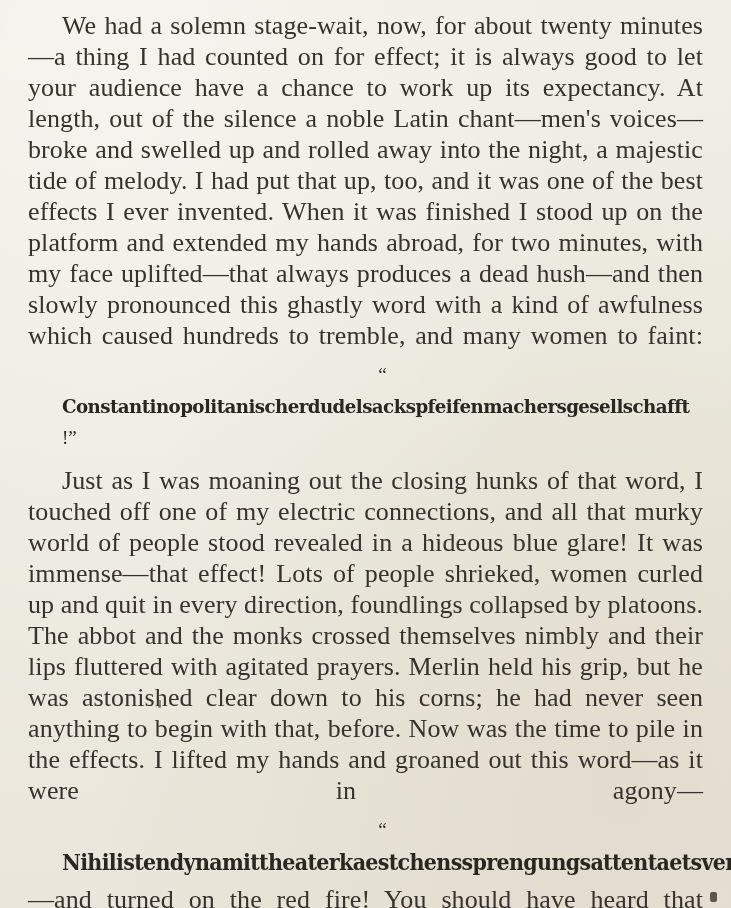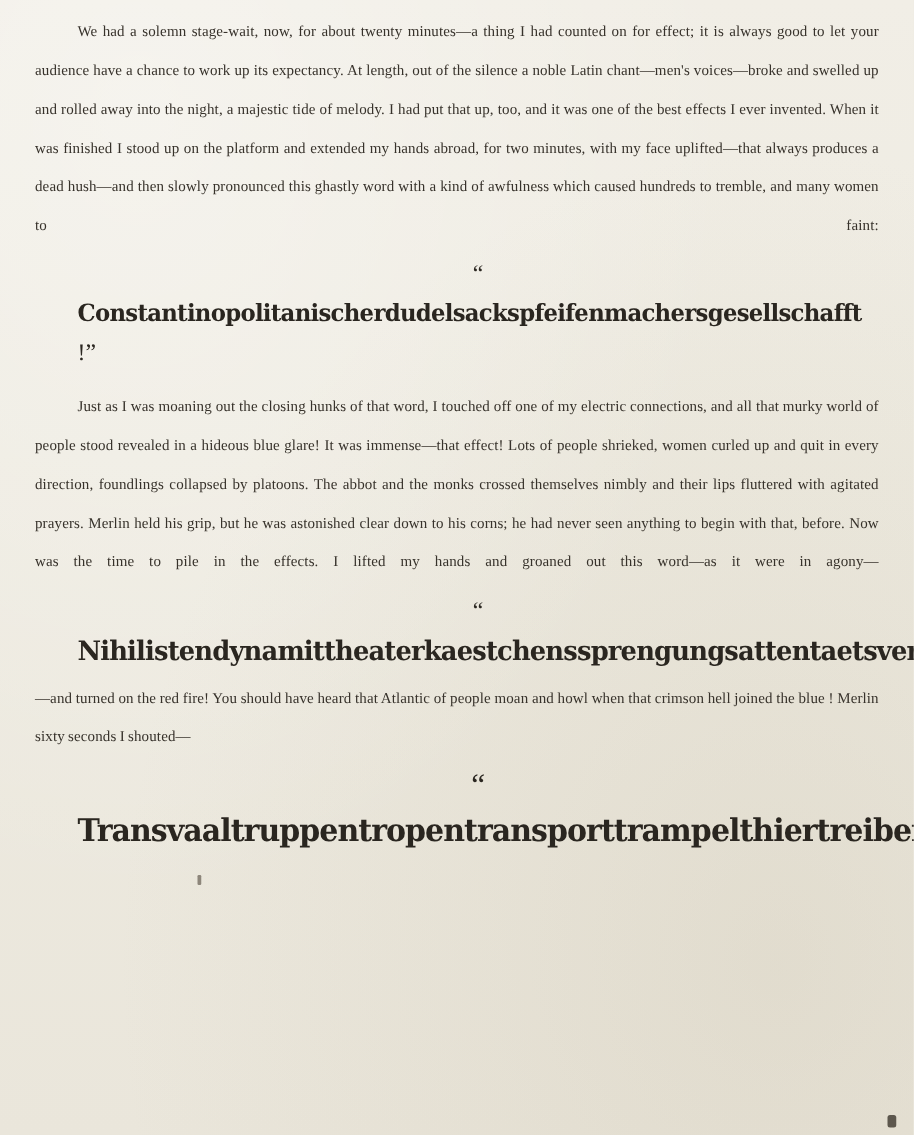--- a/index.html
+++ b/index.html
@@ -21,21 +21,21 @@
     inset: 0;
     padding: 10px 28px 0 28px;
     box-sizing: border-box;
     background:
       radial-gradient(ellipse at 15% 10%, rgba(255,255,255,0.35), rgba(255,255,255,0) 55%),
       radial-gradient(ellipse at 85% 85%, rgba(190,180,155,0.22), rgba(255,255,255,0) 60%),
       linear-gradient(180deg, #f1eee6 0%, #eeebe1 40%, #eae6db 100%);
   }
   p {
     margin: 0 0 0 0;
-    font-size: 12px;
+    font-size: 26px;
     line-height: 31px;
     text-align: justify;
     text-align-last: justify;
     letter-spacing: 0.1px;
     color: #37322b;
     font-family: Liberation Serif, serif;
   }
   p.para {
     text-indent: 34px;
   }

